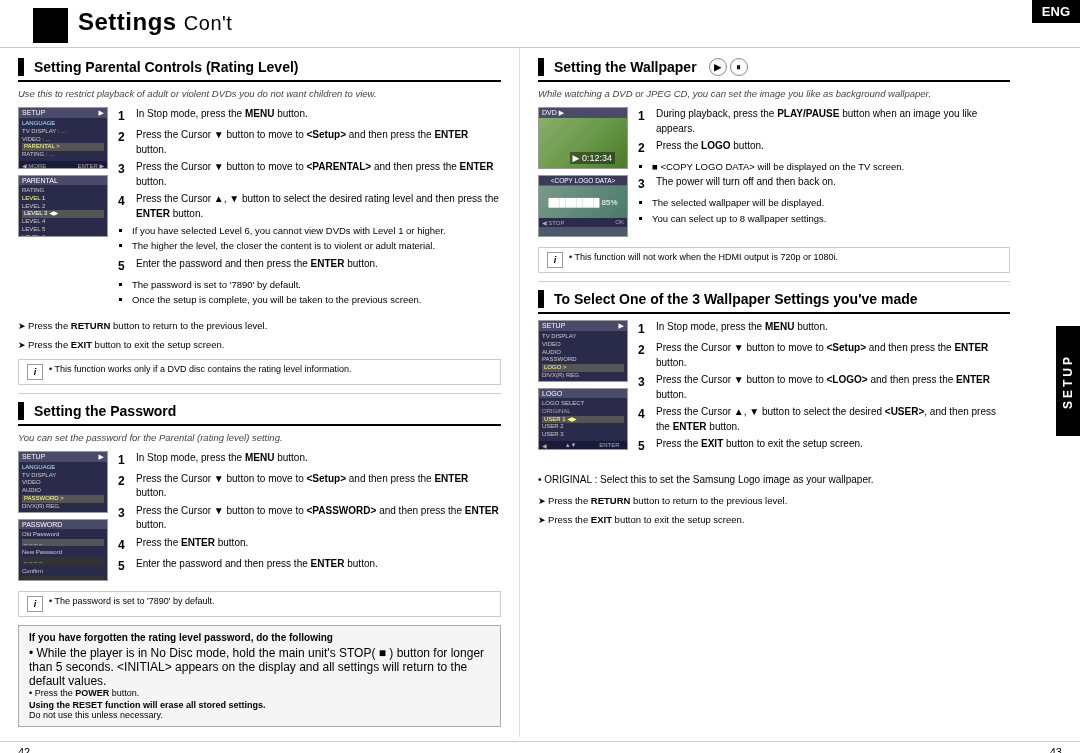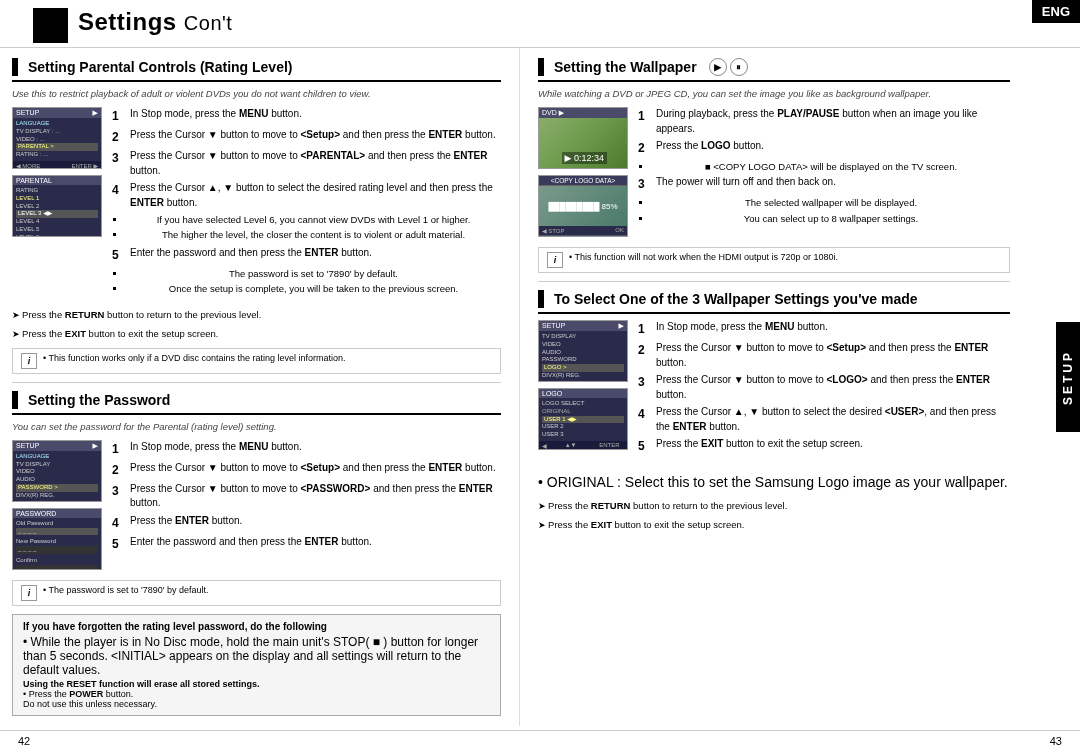--- a/index.html
+++ b/index.html
@@ -52,21 +52,21 @@
       letter-spacing: 0.5px;
     }
 
     .main-content {
       display: flex;
       padding: 0 0 0 0;
     }
 
     .left-col {
       width: 520px;
-      padding: 10px 18px 10px 12px;
+      padding: 10px 18px 10px 18px;
       border-right: 1px solid #ddd;
     }
 
     .right-col {
       width: 540px;
       padding: 10px 50px 10px 18px;
     }
 
     .section-title {
       font-size: 14px;
@@ -262,21 +262,21 @@
       background: #3a3a5a;
       color: #fff;
       padding: 1px 3px;
       font-size: 6.5px;
       text-align: center;
       border-bottom: 1px solid #666;
     }
 
     .wallpaper-copy-body {
       background: linear-gradient(135deg, #7a9a8a 0%, #4a7a6a 100%);
-      height: 40px;
+      height: 32px;
       position: relative;
     }
 
     .wallpaper-copy-footer {
       background: #2a2a4a;
       color: #aaa;
       padding: 1px 3px;
       font-size: 6px;
       display: flex;
       justify-content: space-between;
@@ -310,21 +310,20 @@
 
     .sub-bullets {
       padding-left: 12px;
       margin-top: 2px;
     }
 
     .sub-bullets li {
       font-size: 9px;
       list-style: square;
       margin-bottom: 1px;
-      text-align: center;
     }
 
     .logo-screen {
       width: 90px;
       height: 62px;
       border: 1px solid #999;
       background: #1a1a3a;
       overflow: hidden;
       font-size: 7px;
     }
@@ -549,22 +548,22 @@
         </div>
 
         <div class="note-box">
           <div class="note-icon">i</div>
           <span>• The password is set to '7890' by default.</span>
         </div>
 
         <div class="warning-box">
           <div class="warning-title">If you have forgotten the rating level password, do the following</div>
           <div style="font-size:12px;">• While the player is in No Disc mode, hold the main unit's STOP( ■ ) button for longer than 5 seconds. &lt;INITIAL&gt; appears on the display and all settings will return to the default values.</div>
+          <div style="font-size:9px;">• Press the <strong>POWER</strong> button.</div>
           <div style="font-size:9px; font-weight:bold; margin-top:2px;">Using the RESET function will erase all stored settings.</div>
-          <div style="font-size:9px;">• Press the <strong>POWER</strong> button.</div>
           <div style="font-size:9px; font-weight:normal;">Do not use this unless necessary.</div>
         </div>
       </div>
 
     </div>
 
     <div class="right-col">
 
       <div>
         <div class="section-title">
@@ -576,21 +575,21 @@
           </div>
         </div>
         <div class="section-subtitle">While watching a DVD or JPEG CD, you can set the image you like as background wallpaper.</div>
 
         <div class="section-content">
           <div class="screen-imgs">
 
             <div class="wallpaper-screen">
               <div class="wallpaper-screen-header">DVD ▶</div>
               <div class="wallpaper-screen-body">
-                <div style="position:absolute; bottom:4px; right:20px; color:#fff; font-size:9px; background:rgba(0,0,0,0.4); padding:1px 3px;">▶ 0:12:34</div>
+                <div style="position:absolute; bottom:4px; right:12px; color:#fff; font-size:9px; background:rgba(0,0,0,0.4); padding:1px 3px;">▶ 0:12:34</div>
               </div>
             </div>
 
             <div class="wallpaper-copy-screen">
               <div class="wallpaper-copy-header">&lt;COPY LOGO DATA&gt;</div>
               <div class="wallpaper-copy-body">
                 <div style="position:absolute; top:50%; left:50%; transform:translate(-50%,-50%); color:#fff; font-size:8px; text-align:center; width:100%;">█████████ 85%</div>
               </div>
               <div class="wallpaper-copy-footer">
                 <span>◀ STOP</span>
@@ -692,21 +691,21 @@
               <span class="step-num-circle">4</span>
               <span class="step-text">Press the Cursor ▲, ▼ button to select the desired <strong>&lt;USER&gt;</strong>, and then press the <strong>ENTER</strong> button.</span>
             </div>
             <div class="step-row">
               <span class="step-num-circle">5</span>
               <span class="step-text">Press the <strong>EXIT</strong> button to exit the setup screen.</span>
             </div>
           </div>
         </div>
 
-        <div style="font-size:14px; margin-top:12px; padding: 4px 0;">
+        <div style="font-size:10px; margin-top:12px; padding: 4px 0;">
           <div>• ORIGINAL : Select this to set the Samsung Logo image as your wallpaper.</div>
         </div>
 
         <div class="arrow-point">Press the <strong>RETURN</strong> button to return to the previous level.</div>
         <div class="arrow-point">Press the <strong>EXIT</strong> button to exit the setup screen.</div>
       </div>
 
     </div>
 
     <div style="position:absolute; right:0; top:50%; transform:translateY(-50%); background:#000; color:#fff; font-weight:bold; font-size:12px; writing-mode:vertical-lr; text-orientation:mixed; transform:translateY(-50%) rotate(180deg); padding:14px 5px; letter-spacing:3px; height:110px; display:flex; align-items:center; justify-content:center;">SETUP</div>

